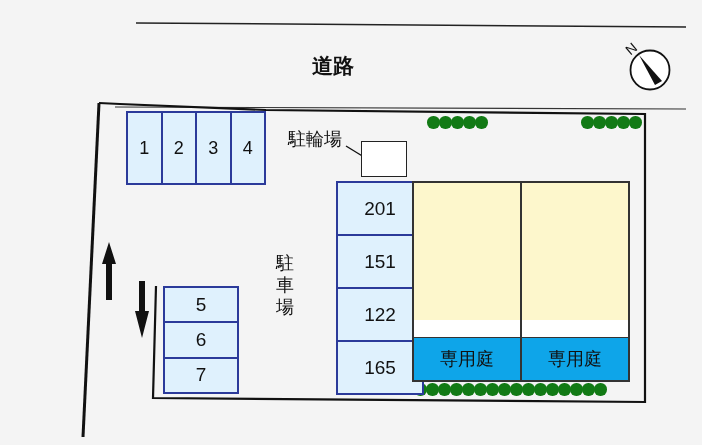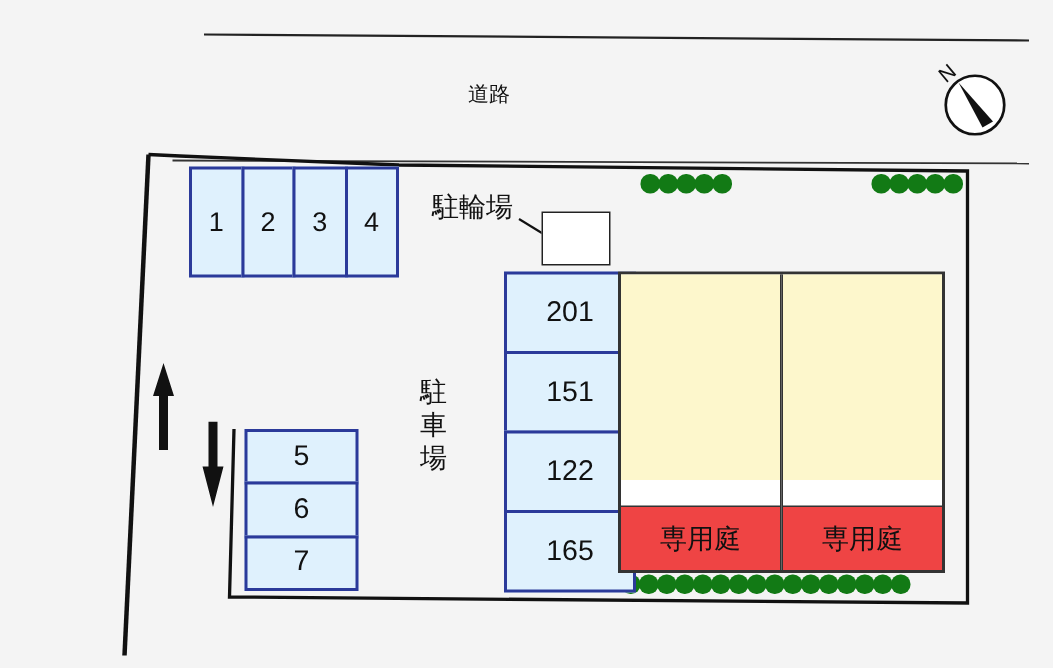--- a/index.html
+++ b/index.html
@@ -5,25 +5,25 @@
     html, body { margin: 0; padding: 0; }
     body {
       width: 702px; height: 445px; position: relative; overflow: hidden;
       background: #f4f4f4;
       font-family: "DejaVu Sans", "Liberation Sans", sans-serif;
       color: #111;
     }
     svg.lines { position: absolute; left: 0; top: 0; width: 702px; height: 445px; }
     .abs { position: absolute; }
     .label { font-size: 18px; line-height: 1; color: #111; white-space: nowrap; }
-    .road-label { left: 312px; top: 56px; font-size: 14px; }
+    .road-label { left: 312px; top: 56px; font-size: 21px; font-weight: bold; }
     .bike-label { left: 288px; top: 130px; font-size: 18px; }
     .parking-label {
       left: 276px; top: 252px; font-size: 18px; width: 22px;
-      line-height: 22px; text-align: right; white-space: normal; word-break: break-all; font-family: Liberation Mono, monospace;
+      line-height: 22px; text-align: left; white-space: normal; word-break: break-all;
     }
     .bike-box { left: 361px; top: 141px; width: 46px; height: 36px; background: #fff; border: 1.5px solid #222; box-sizing: border-box; }
 
     .stall {
       position: absolute; background: #dff1fd; border: 2px solid #2b3a9a;
       box-sizing: border-box; display: flex; align-items: center; justify-content: center;
       font-family: "Liberation Sans", "DejaVu Sans", sans-serif; font-size: 18px; color: #111;
     }
     .group-top { left: 126px; top: 111px; width: 140px; height: 74px; display: flex; }
     .group-top .stall { position: relative; flex: 1; height: 100%; margin-left: -2px; }
@@ -36,21 +36,21 @@
     .group-mid { left: 336px; top: 181px; width: 88px; height: 214px; display: flex; flex-direction: column; }
     .group-mid .stall { position: relative; flex: 1; width: 100%; margin-top: -2px; font-size: 19px; }
     .group-mid .stall:first-child { margin-top: 0; }
 
     .building { left: 412px; top: 181px; width: 218px; height: 201px; border: 2px solid #333; box-sizing: border-box; background: #fff; }
     .unit { position: absolute; top: 0; width: 50%; height: 100%; box-sizing: border-box; }
     .unit.left { left: 0; border-right: 1px solid #333; }
     .unit.right { right: 0; border-left: 1px solid #333; }
     .unit .house { position: absolute; left: 0; top: 0; right: 0; height: 137px; background: #fdf7cc; border-bottom: 1.5px solid #333; }
     .unit .strip { position: absolute; left: 0; right: 0; top: 137px; height: 17px; background: #fff; border-bottom: 1.5px solid #333; }
-    .unit .garden { position: absolute; left: 0; right: 0; top: 155px; bottom: 0; display: flex; align-items: center; justify-content: center; font-size: 18px; color: #111; background: #ef4444; }
+    .unit .garden { position: absolute; left: 0; right: 0; top: 155px; bottom: 0; display: flex; align-items: center; justify-content: center; font-size: 18px; color: #111; background: #0ea5e9; }
 
     .hedge { position: absolute; display: flex; }
     .hedge .dot { width: 12.5px; height: 12.5px; border-radius: 50%; background: #127a15; margin-right: -0.5px; }
 
     .arrow { position: absolute; }
   </style>
 </head>
 <body>
 
 <svg class="lines" viewBox="0 0 702 445">

